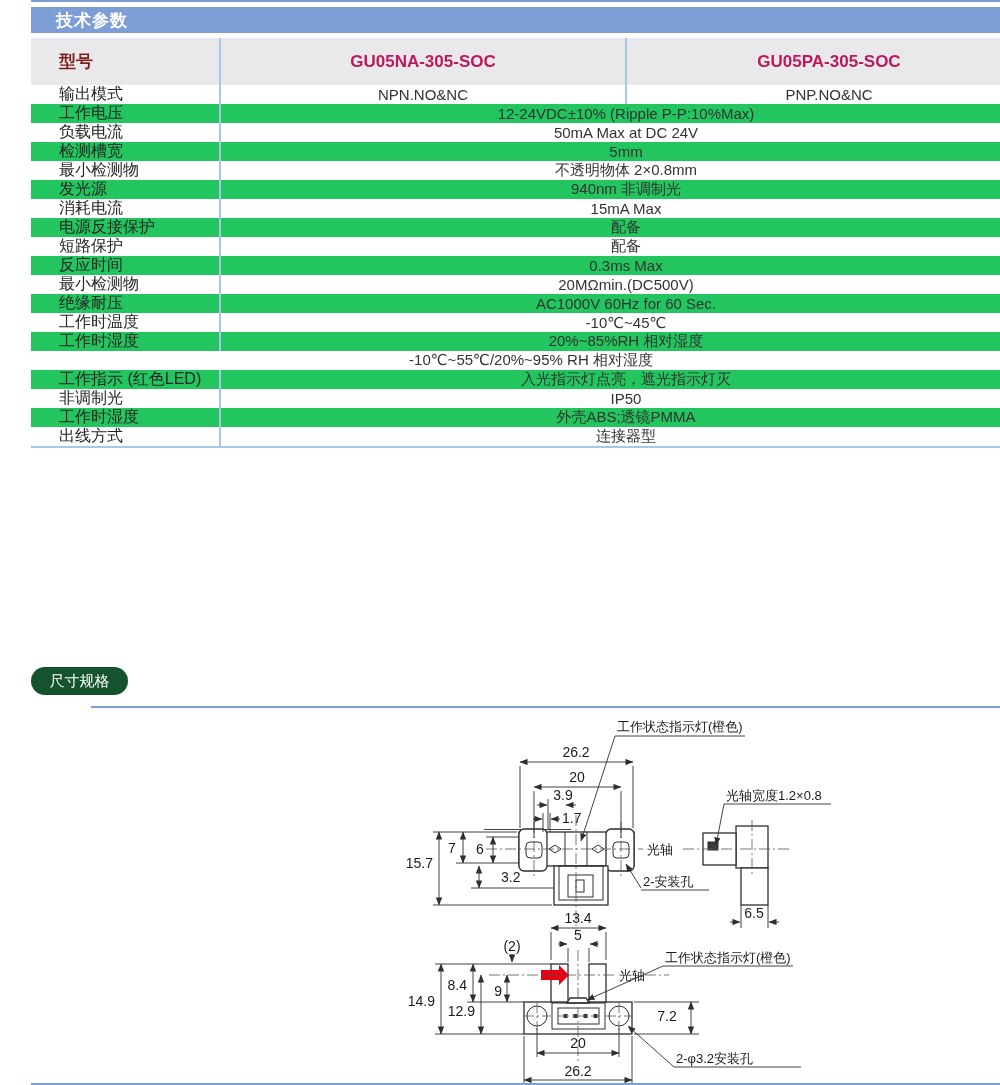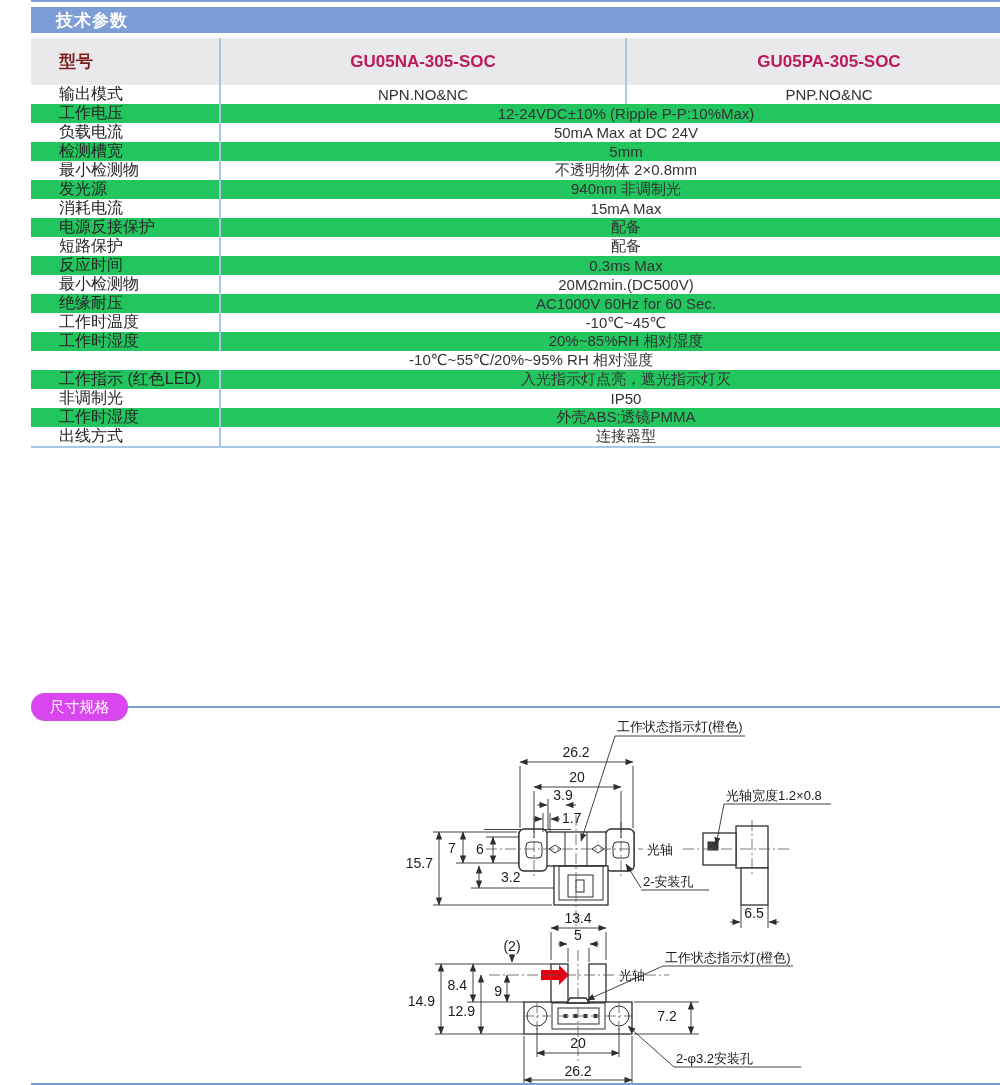--- a/index.html
+++ b/index.html
@@ -13,21 +13,21 @@
   .trow{display:flex;height:19px;}
   .trow.gray{background:#22c55e;}
   .trow.white{background:#ffffff;}
   .header-row{height:47px;background:#e9e9eb;font-weight:bold;}
   .cell{display:flex;align-items:center;box-sizing:border-box;}
   .clabel{width:190px;padding-left:28px;font-size:16px;border-right:2px solid #a9c6e8;}
   .header-row .clabel{font-size:17px;color:#7f1d1d;font-family:Liberation Mono, monospace;}
   .cval{flex:1;justify-content:center;font-size:15px;color:#333;}
   .header-row .cval{font-size:17px;color:#be185d;}
   .cval-a{border-right:2px solid #a9c6e8;}
-  .dim-pill{position:absolute;left:0;top:693px;width:97px;height:28px;background:#d946ef;
+  .dim-pill{position:absolute;left:0;top:667px;width:97px;height:28px;background:#14532d;
             border-radius:14px;display:flex;align-items:center;justify-content:center;z-index:2;}
   .dim-pill span{color:#fff;font-size:15px;}
   .dim-rule{position:absolute;left:60px;top:706px;width:940px;height:2px;background:#7d9dd6;z-index:1;}
   .bottom-rule{position:absolute;left:0;top:1083px;width:1000px;height:2px;background:#7d9dd6;}
   svg .out{fill:#fff;stroke:#2e2e2e;stroke-width:1.3;}
   svg .thin{fill:none;stroke:#2e2e2e;stroke-width:1;}
   svg .ext{stroke:#2e2e2e;stroke-width:0.9;}
   svg .dim{stroke:#2e2e2e;stroke-width:0.9;}
   svg .cl{stroke:#555;stroke-width:0.8;stroke-dasharray:11 3 2 3;fill:none;}
   svg .ldr{stroke:#2e2e2e;stroke-width:0.9;fill:none;}

